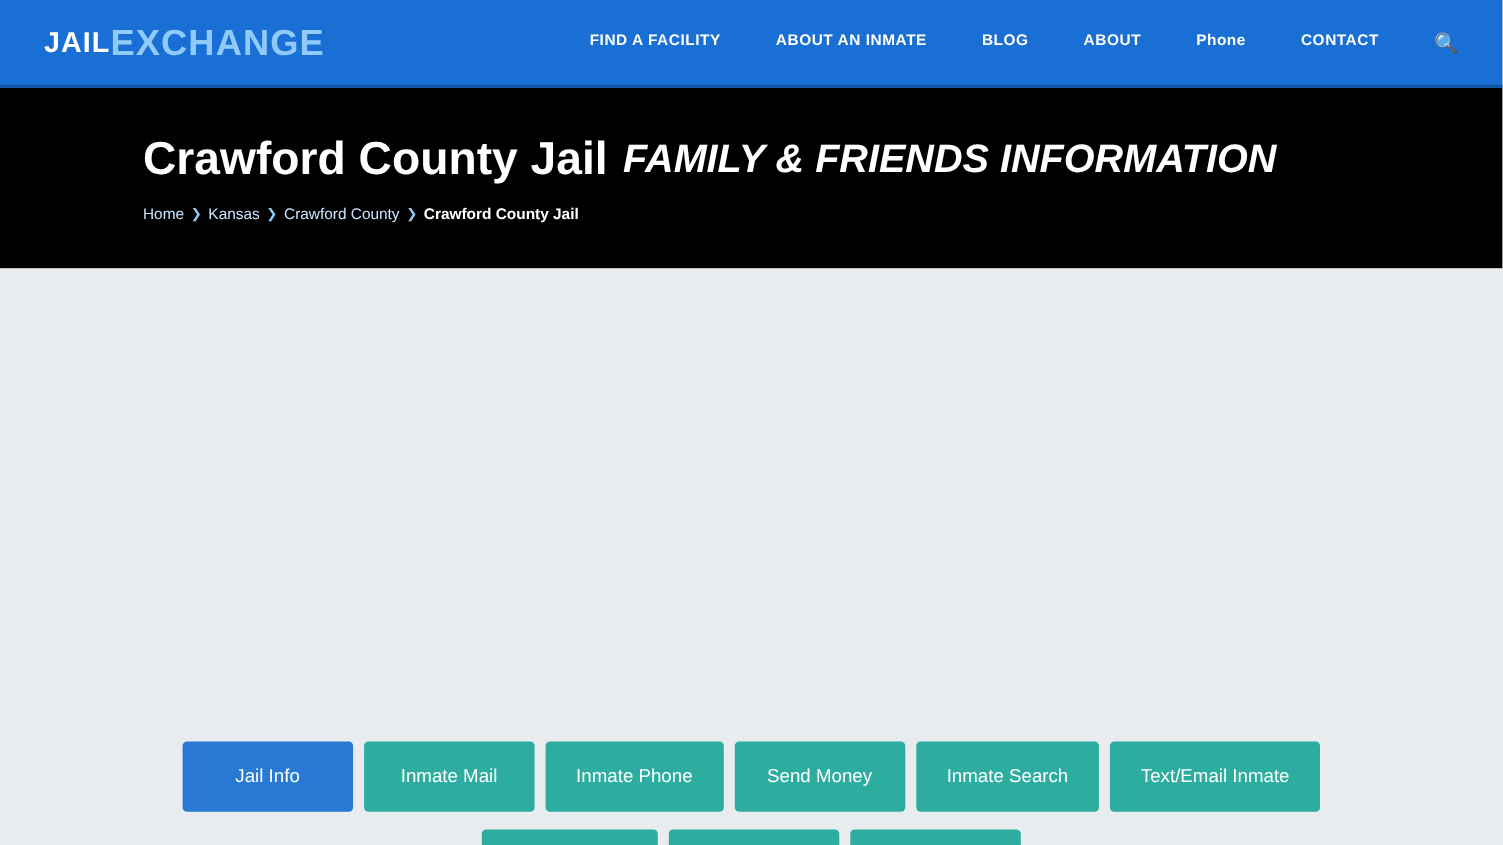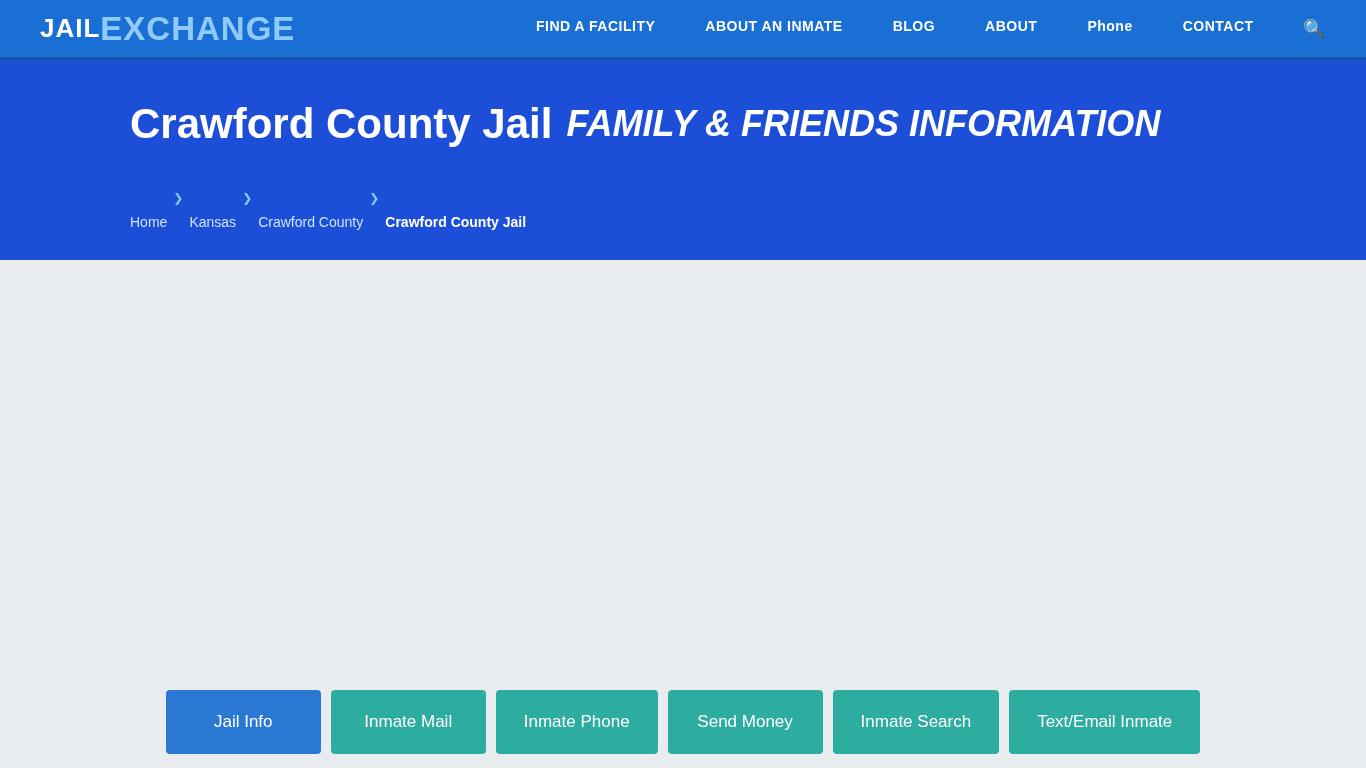--- a/index.html
+++ b/index.html
@@ -15,21 +15,21 @@
       min-height: 768px;
     }
 
     
     .navbar {
       background-color: #1a6fd4;
       display: flex;
       align-items: center;
       justify-content: space-between;
       padding: 0 40px;
-      height: 60px;
+      height: 80px;
       border-bottom: 3px solid #1558aa;
     }
 
     .logo {
       display: flex;
       align-items: center;
     }
 
     .logo-jail {
       color: #ffffff;
@@ -62,22 +62,22 @@
     }
 
     .search-icon-nav {
       color: #ffffff;
       font-size: 18px;
       cursor: pointer;
     }
 
     
     .hero {
-      background-color: #1d4ed8;
-      padding: 40px 130px 30px 130px;
+      background-color: #000000;
+      padding: 40px 130px 42px 130px;
     }
 
     .hero-title {
       color: #ffffff;
       font-size: 42px;
       font-weight: 700;
       display: flex;
       align-items: center;
       gap: 14px;
       flex-wrap: wrap;
@@ -101,21 +101,20 @@
       align-items: center;
       gap: 6px;
       color: #cce4ff;
       font-size: 14px;
     }
 
     .breadcrumb-item {
       color: #cce4ff;
       text-decoration: none;
       cursor: pointer;
-      margin-top: 48px;
     }
 
     .breadcrumb-item.active {
       color: #ffffff;
       font-weight: 600;
       cursor: default;
     }
 
     .breadcrumb-sep {
       color: #90caf9;

